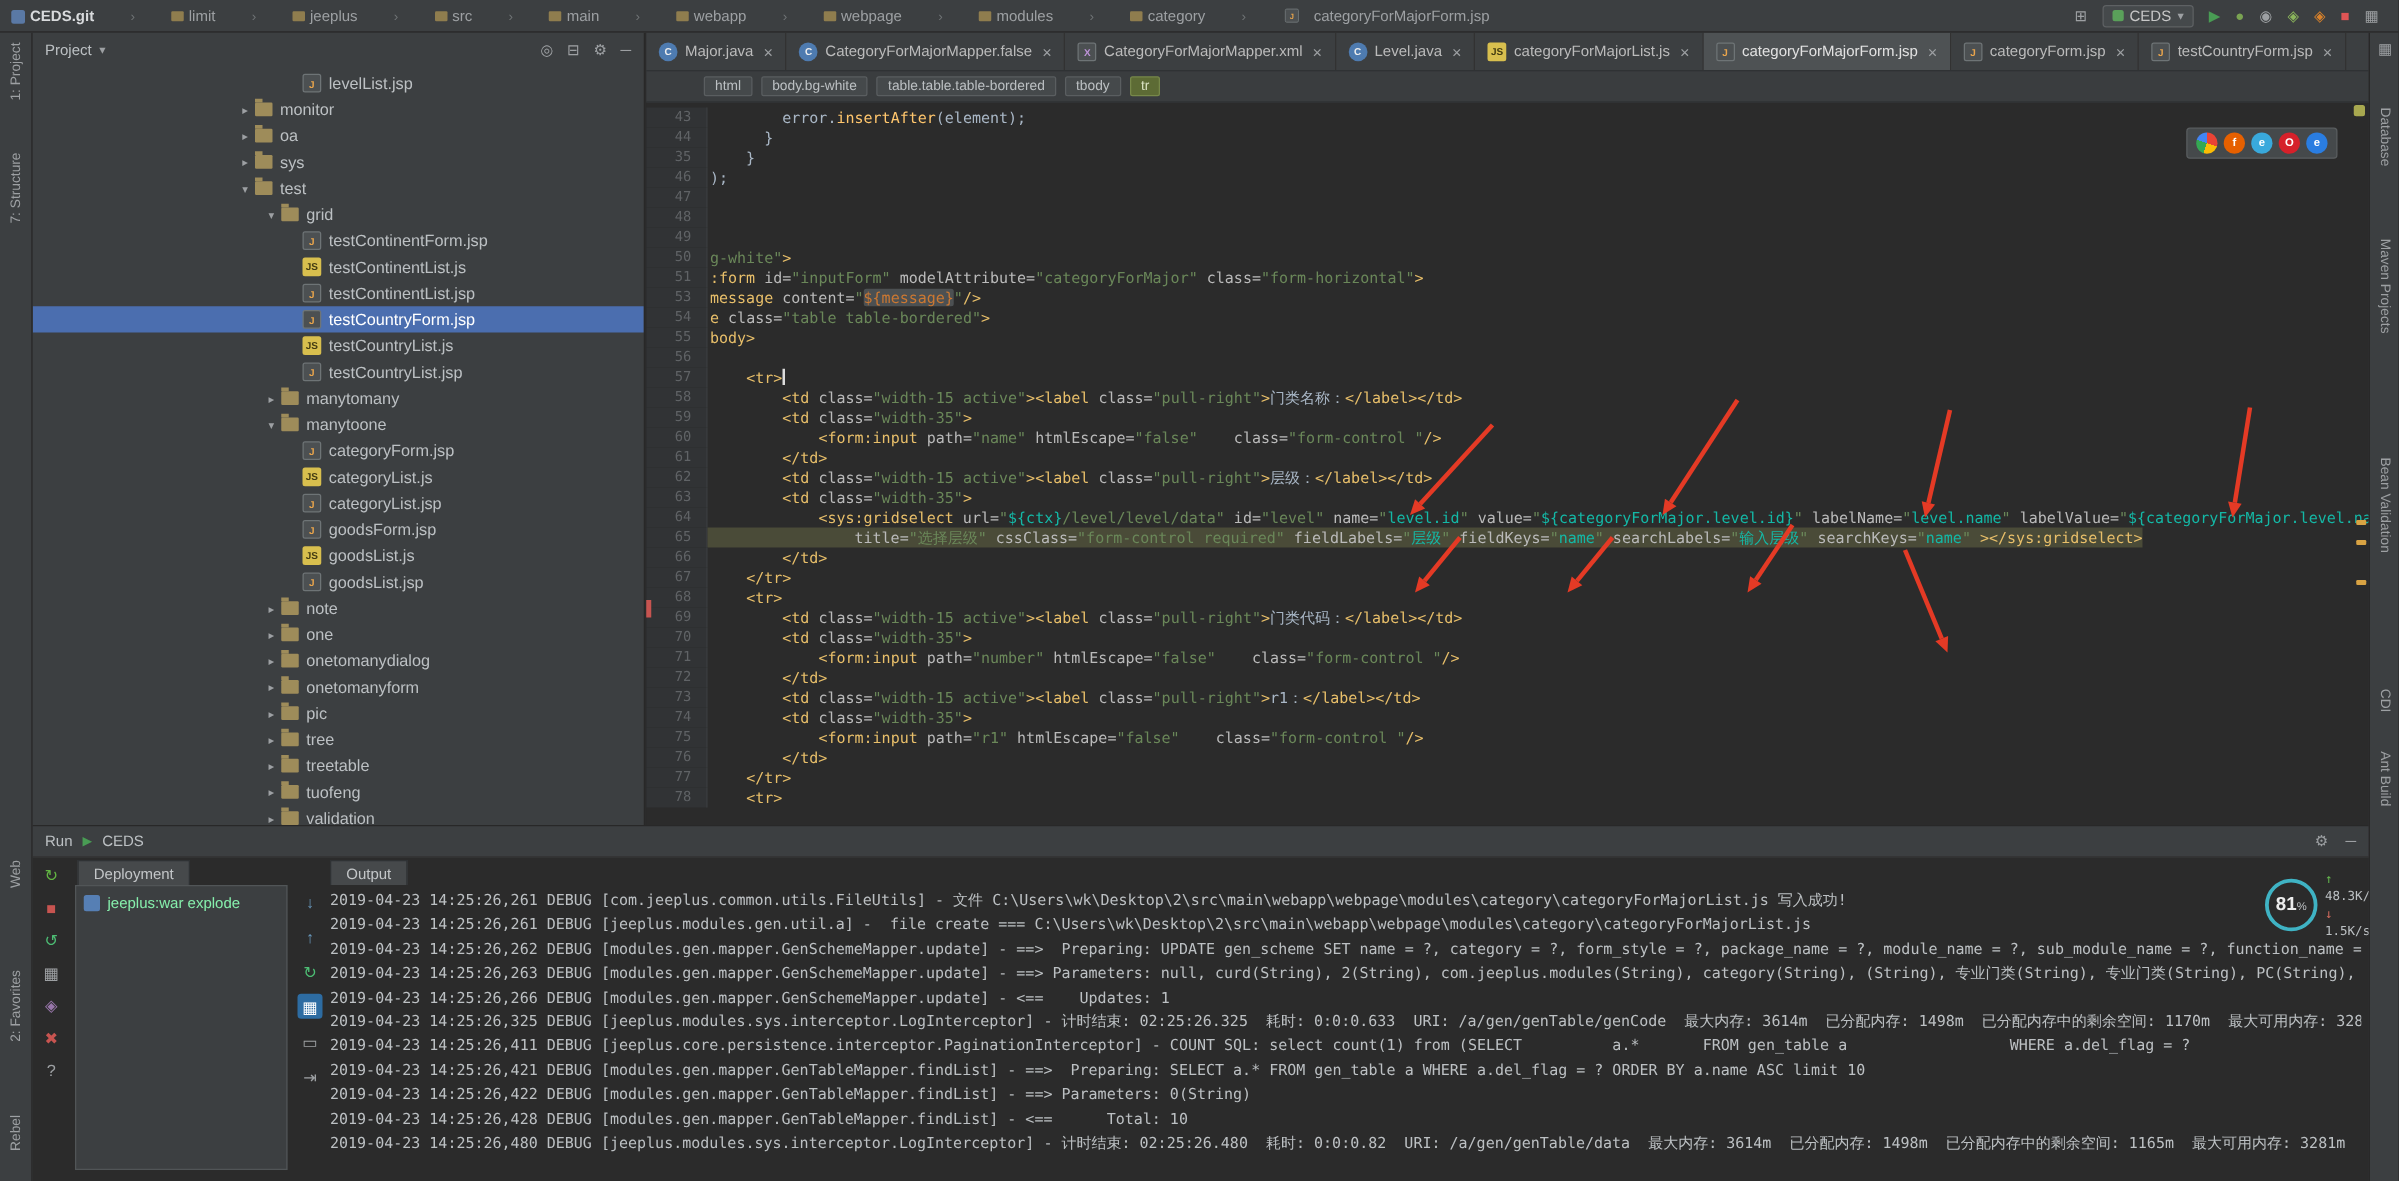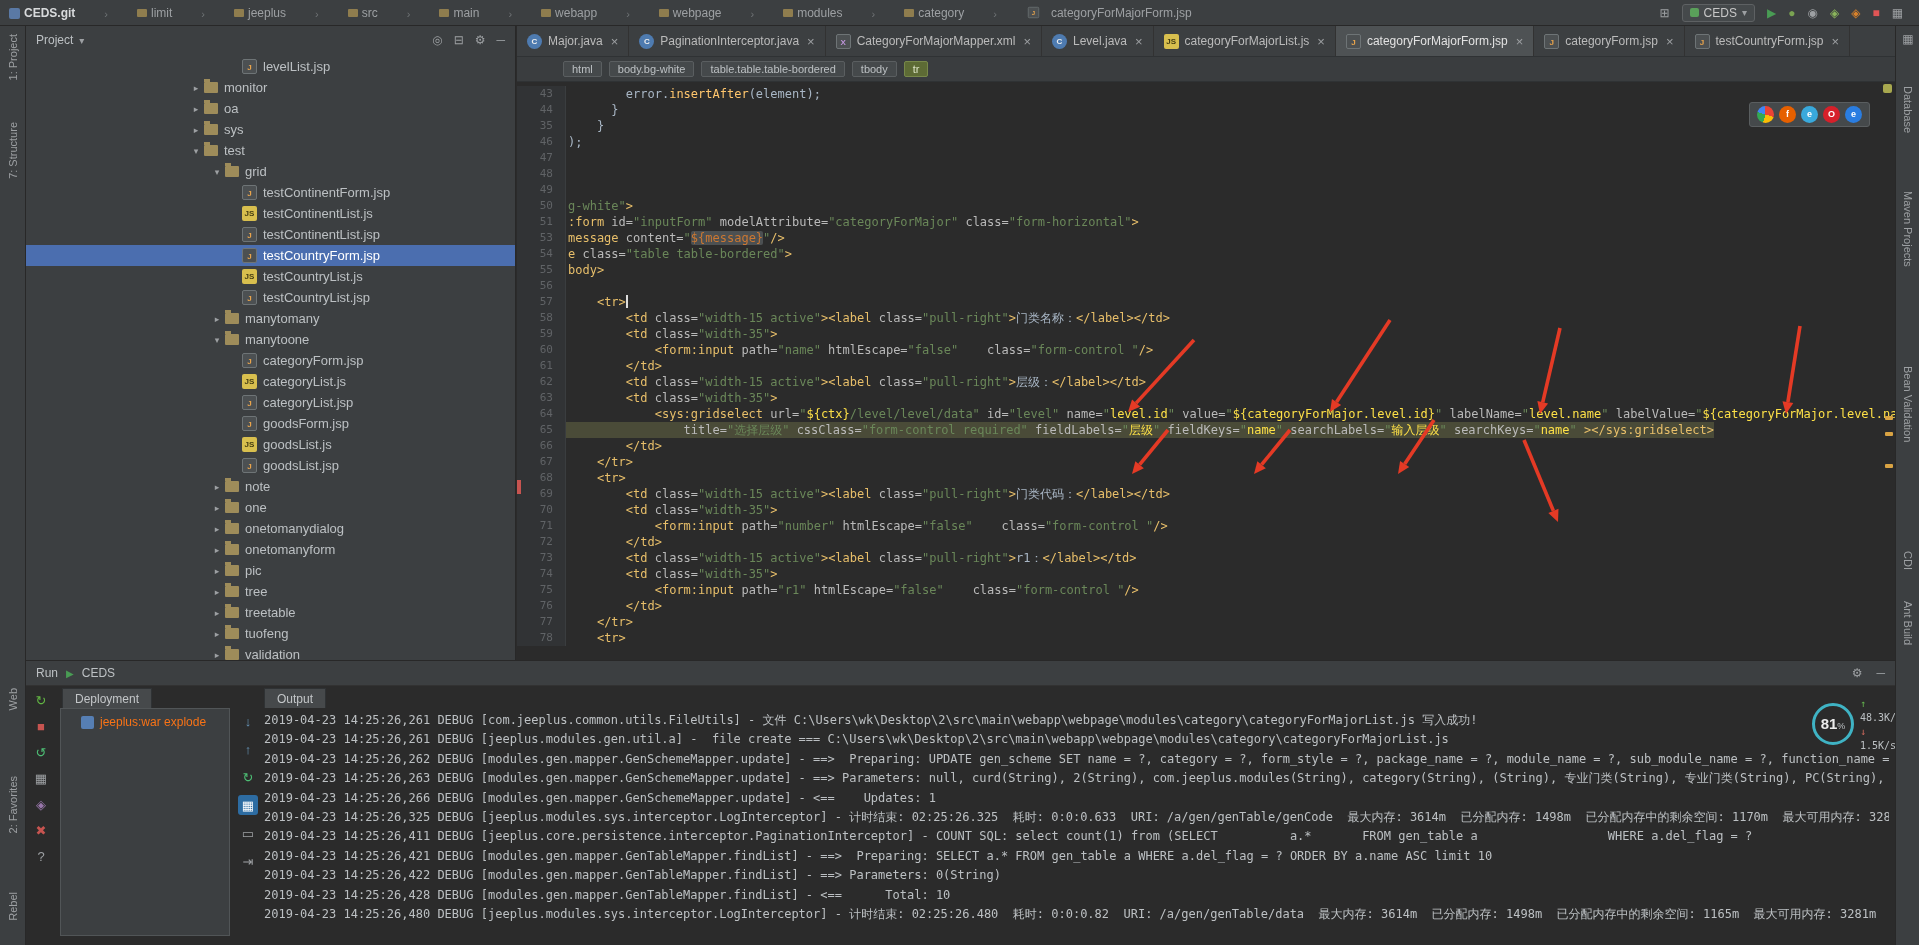--- a/index.html
+++ b/index.html
@@ -54,42 +54,42 @@
   .tclose{color:#9da0a3;font-size:13px;margin-left:2px;}
   #crumbs{height:24px;display:flex;align-items:center;gap:7px;padding:0 10px 0 46px;background:#3a3d3f;border-bottom:1px solid #2f3234;}
   .crumb{background:#45494b;border:1px solid #5a5e60;border-radius:2px;color:#bcc0c3;font-size:11px;padding:1px 8px;}
   .crumb-act{background:#5d6b35;border-color:#77884a;color:#dbe3c4;}
   #code{position:absolute;left:0;top:54px;width:1378px;height:580px;overflow:hidden;padding-top:6px;box-sizing:border-box;}
   .cl{height:16px;display:flex;}
   .ln{flex:0 0 36px;text-align:right;padding-right:12px;background:#313335;border-right:1px solid #3a3d3f;color:#606366;font:11px/16px "DejaVu Sans Mono",monospace;}
   .segs{white-space:pre;font:12px/16px "DejaVu Sans Mono",monospace;padding-left:2px;}
   .cl.hl .segs{background:#4a4b38;}
   .tk-p{color:#a9b7c6;} .tk-t{color:#e8bf6a;} .tk-a{color:#bababa;} .tk-s{color:#6a8759;}
-  .tk-e{color:#fde047;} .tk-f{color:#ffc66d;margin-top:40px;}
+  .tk-e{color:#14b8a6;} .tk-f{color:#ffc66d;margin-top:40px;}
   .tk-b{color:#cc7832;background:#4c5052;border-radius:2px;}
   .caret{display:inline-block;width:2px;height:13px;background:#dcdcdc;vertical-align:-2px;}
   #vcs-mark{position:absolute;left:0;top:400px;width:4px;height:14px;background:#c75450;}
   #browsers{position:absolute;left:1232px;top:76px;background:#45494b;border:1px solid #5a5e60;border-radius:3px;display:flex;gap:5px;padding:3px 7px;}
   .bw{width:17px;height:17px;border-radius:50%;font:bold 9px/17px "Liberation Sans",sans-serif;color:#fff;text-align:center;}
   .bw-chrome{background:conic-gradient(#ea4335 0 30%,#fbbc05 30% 55%,#34a853 55% 80%,#4285f4 80% 100%);}
   #scrollmarks{position:absolute;right:0;top:54px;width:13px;height:580px;}
   .smark{position:absolute;right:2px;width:8px;height:4px;border-radius:1px;}
   #inspect-ind{position:absolute;right:3px;top:32px;width:9px;height:9px;background:#a8a84f;border-radius:2px;}
 
   
   #run-panel{position:absolute;left:26px;top:660px;width:1869px;height:285px;background:#2b2b2b;border-top:1px solid #282828;box-sizing:border-box;}
   #run-header{height:24px;background:#3c3f41;border-bottom:1px solid #323232;display:flex;align-items:center;padding:0 10px;gap:8px;color:#bcc0c3;font-size:12px;}
   .rh-right{margin-left:auto;display:flex;gap:14px;color:#9da0a3;font-size:12px;}
   #run-strip1{position:absolute;left:0;top:32px;width:30px;display:flex;flex-direction:column;gap:11px;align-items:center;}
   #run-strip1 span{font-size:13px;}
   .rtab{position:absolute;top:27px;height:20px;display:flex;align-items:center;padding:0 12px;background:#46494b;color:#c3c6c8;font-size:12px;border:1px solid #2f3234;border-bottom:none;box-sizing:border-box;}
   #deploy-tab{left:36px;}
   #output-tab{left:238px;}
   #deploy-panel{position:absolute;left:34px;top:47px;width:170px;height:228px;background:#3c3f41;border:1px solid #515557;box-sizing:border-box;}
-  .dep-row{display:flex;align-items:center;gap:6px;padding:6px 20px;color:#f97316;font-size:12px;}
+  .dep-row{display:flex;align-items:center;gap:6px;padding:6px 6px;color:#86efac;font-size:12px;}
   .dep-icon{width:13px;height:13px;background:#567fb4;border-radius:2px;flex:0 0 13px;}
   #run-strip2{position:absolute;left:208px;top:50px;width:28px;display:flex;flex-direction:column;gap:8px;align-items:center;}
   .s2icon{width:20px;height:20px;display:flex;align-items:center;justify-content:center;font-size:13px;border-radius:3px;}
   .s2icon.active{background:#2d6ca2;color:#ffffff;}
   #output{position:absolute;left:238px;top:50px;right:6px;bottom:2px;overflow:hidden;}
   .logline{white-space:pre;font:12px/19.4px "DejaVu Sans Mono",monospace;color:#bcc0c3;}
   #mem-circle{position:absolute;left:1786px;top:42px;width:42px;height:42px;border:3px solid #3fb3c4;border-radius:50%;display:flex;align-items:baseline;justify-content:center;color:#ececec;background:#2b2b2b;box-sizing:border-box;padding-top:9px;}
   #mem-circle .big{font:bold 15px "Liberation Sans",sans-serif;}
   #mem-circle .small{font:9px "Liberation Sans",sans-serif;color:#bcc0c3;}
   #speeds{position:absolute;left:1834px;top:36px;font:10px/14px "DejaVu Sans Mono",monospace;color:#bcc0c3;}
@@ -338,21 +338,21 @@
 
   <section id="editor">
     <div id="tabs">
         <div class="tab">
           <span class="fi fi-java">C</span>
           <span>Major.java</span>
           <span class="tclose">×</span>
         </div>
         <div class="tab">
           <span class="fi fi-java">C</span>
-          <span>PaginationInterceptor.java</span>
+          <span>CategoryForMajorMapper.false</span>
           <span class="tclose">×</span>
         </div>
         <div class="tab">
           <span class="fi fi-xml">X</span>
           <span>CategoryForMajorMapper.xml</span>
           <span class="tclose">×</span>
         </div>
         <div class="tab">
           <span class="fi fi-java">C</span>
           <span>Level.java</span>

